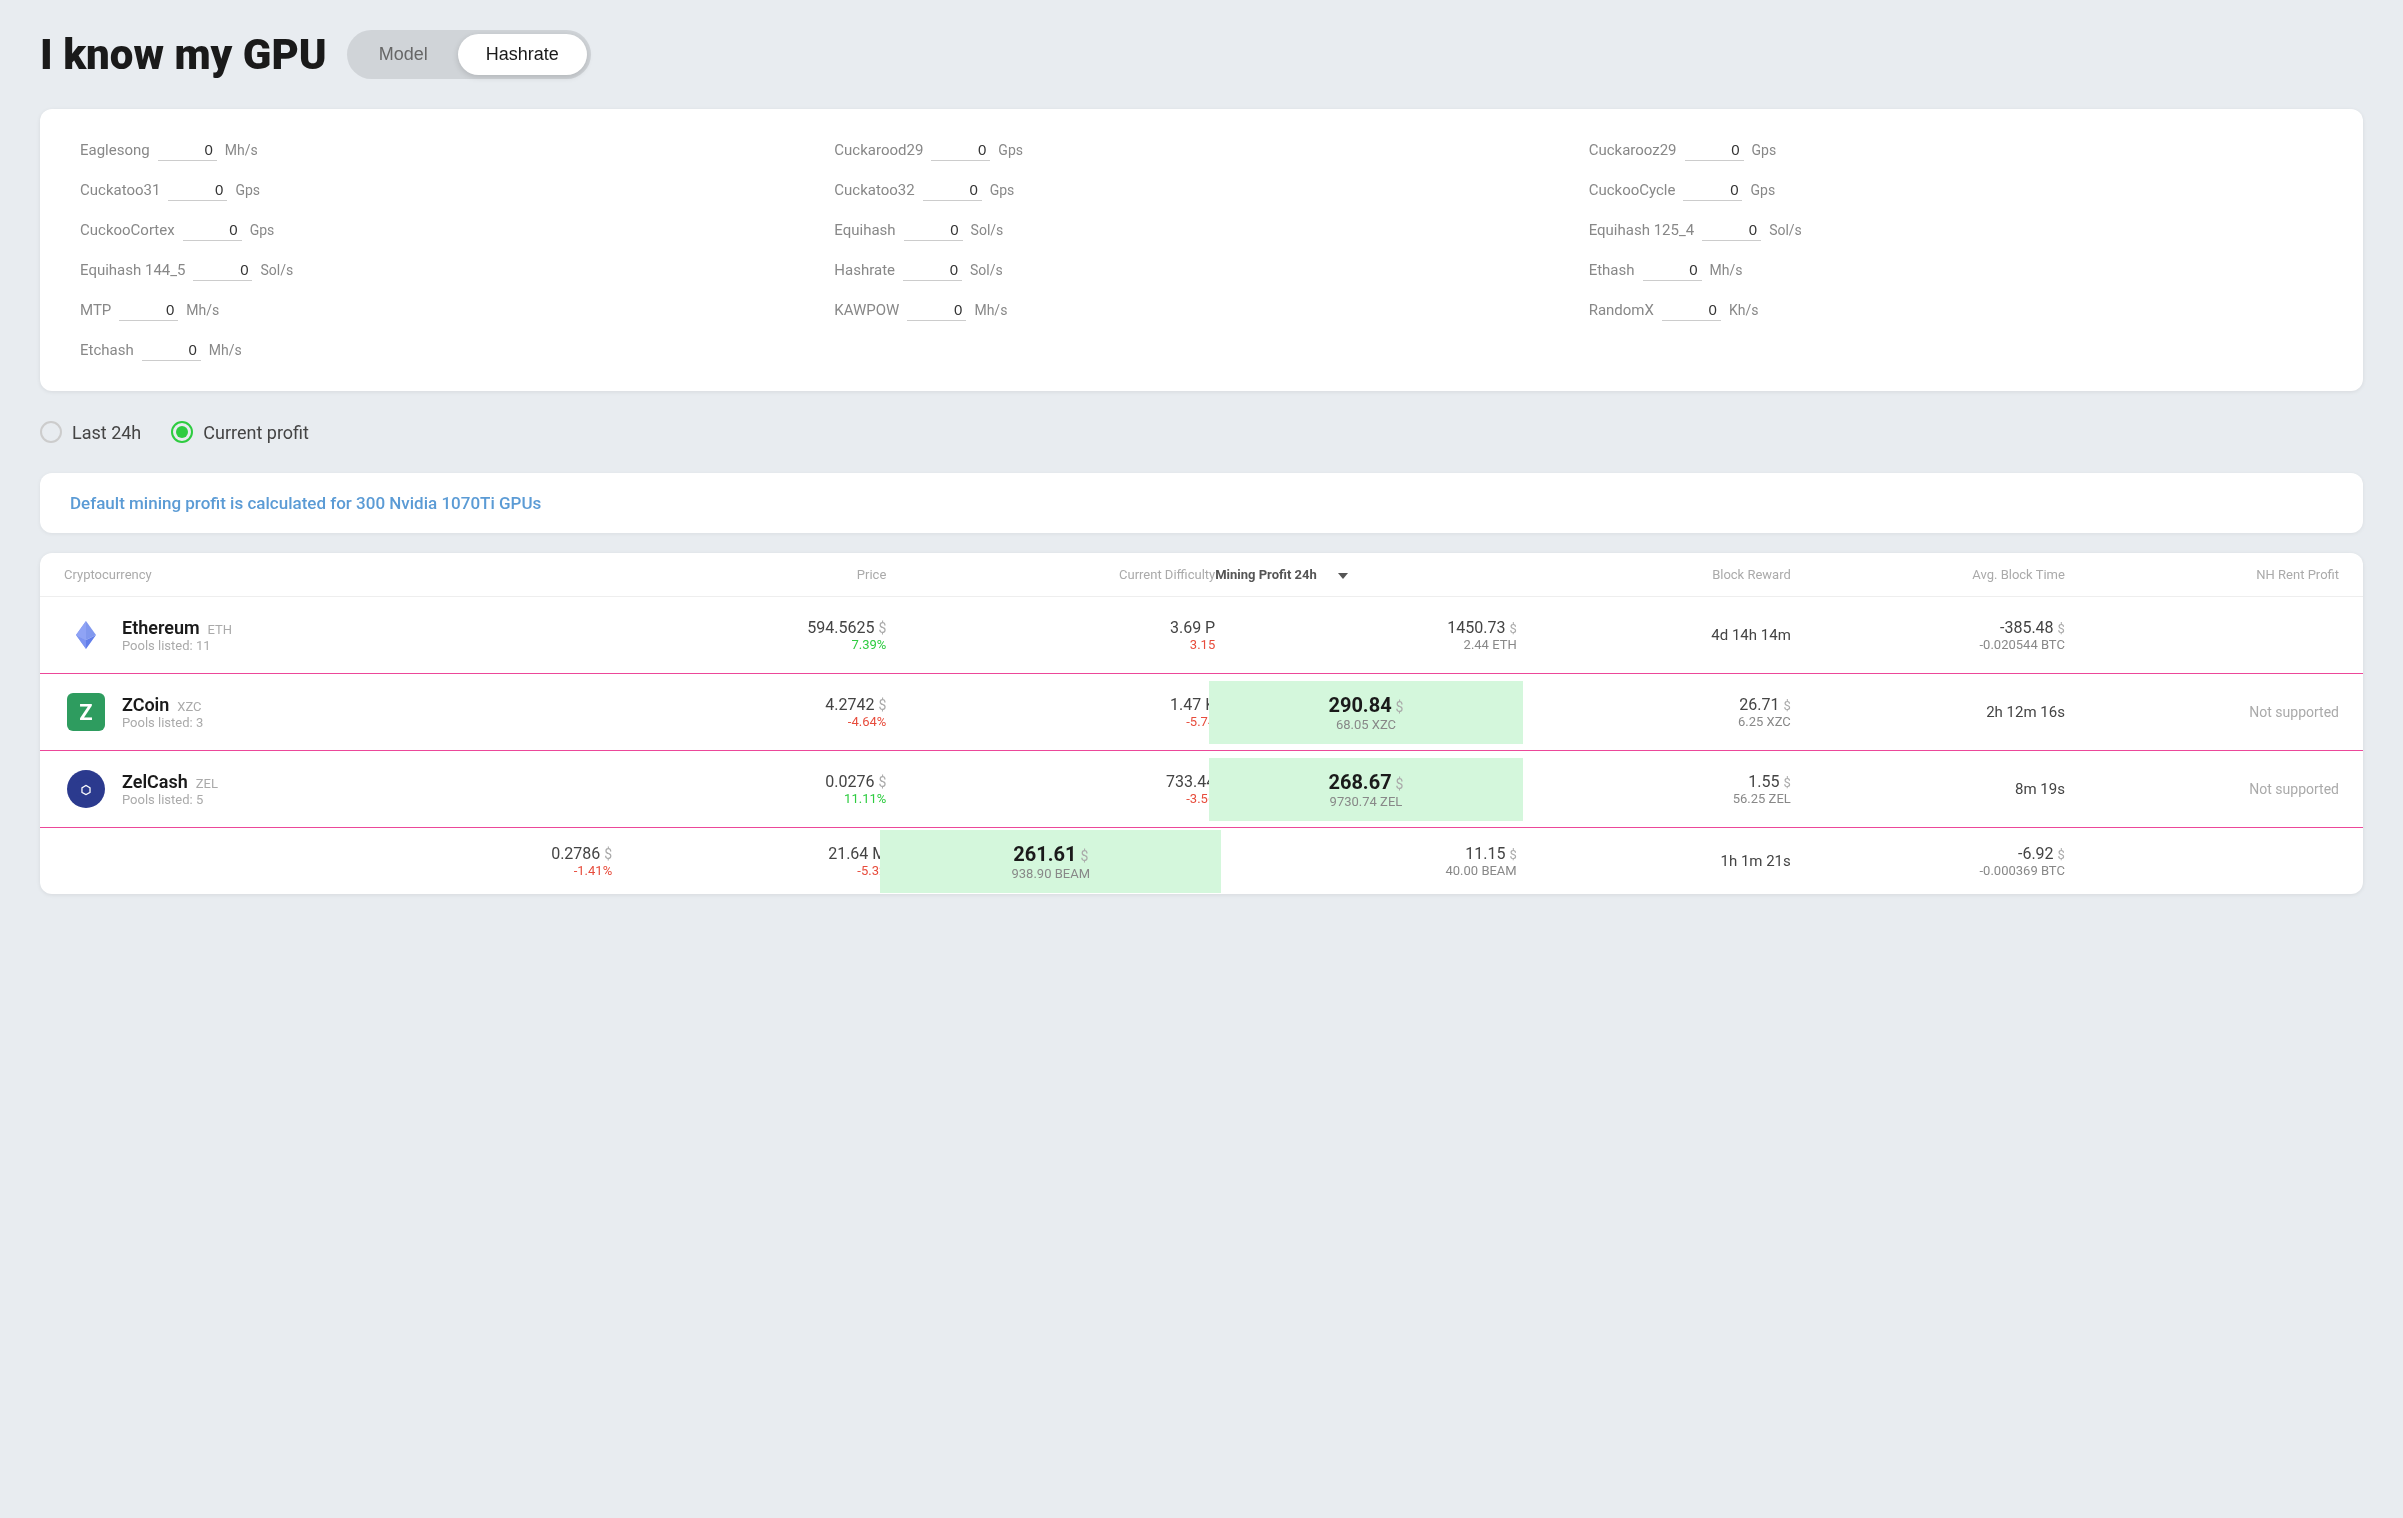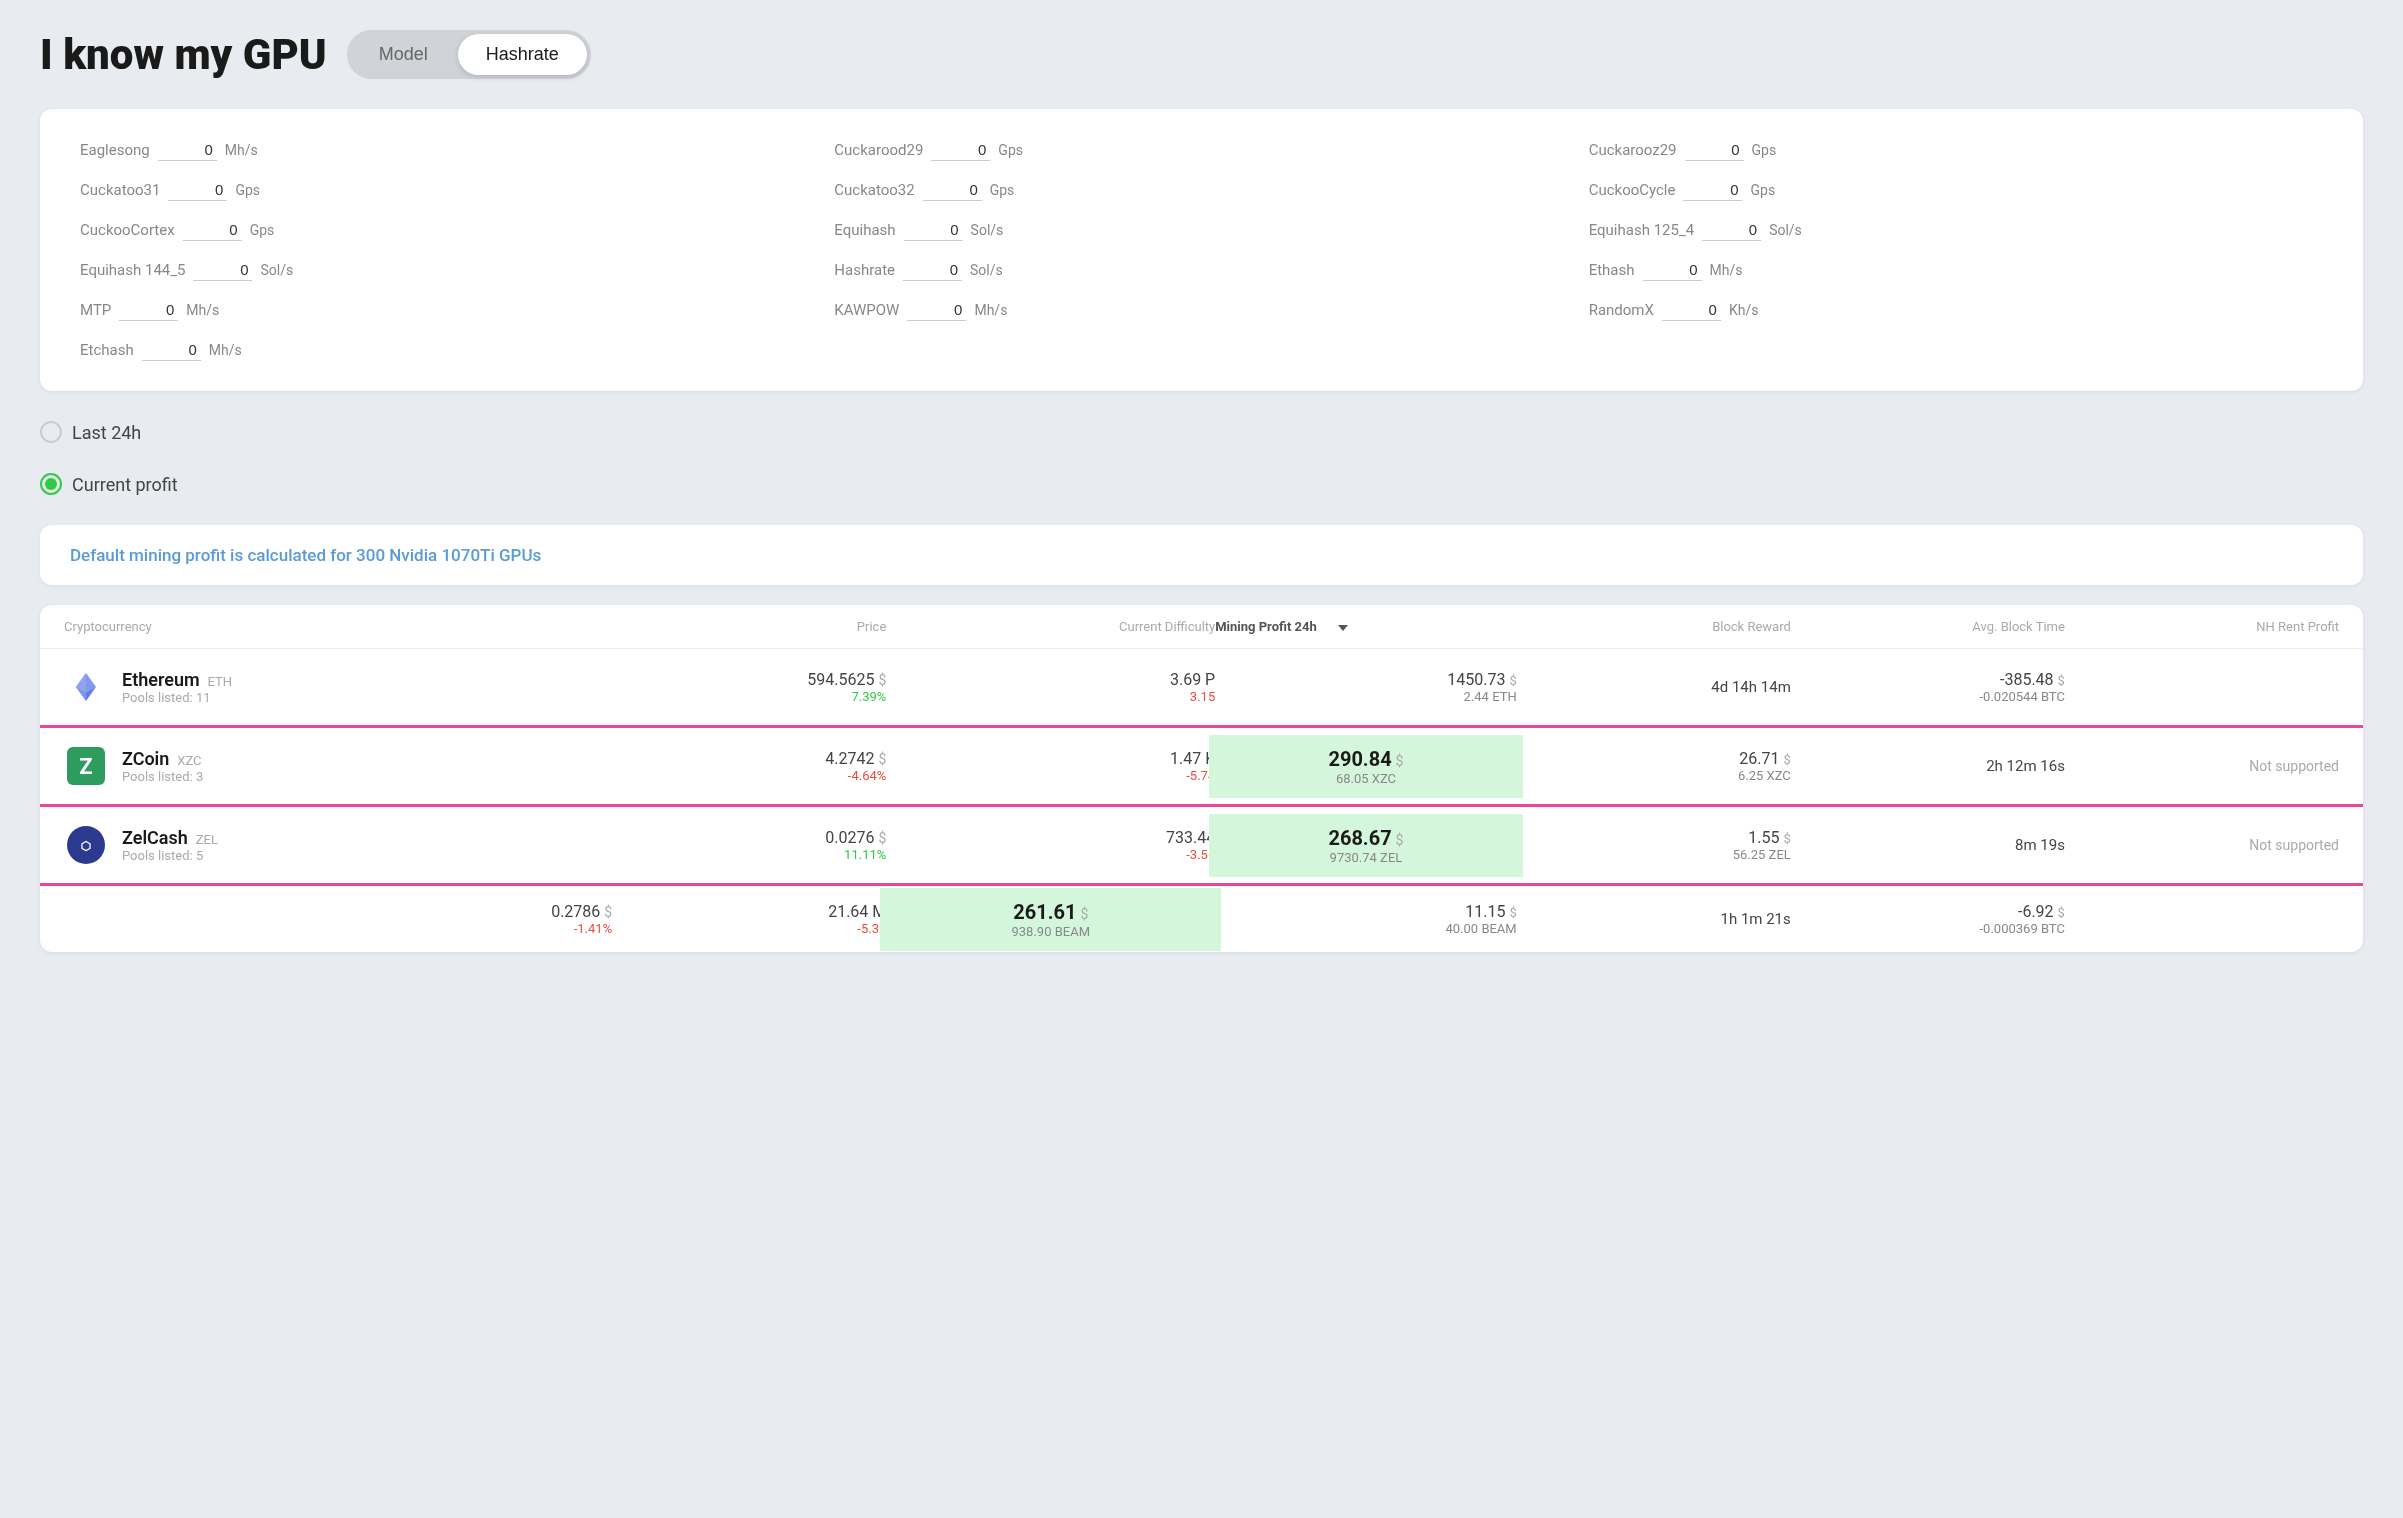--- a/index.html
+++ b/index.html
@@ -89,23 +89,23 @@
     }
 
     .hashrate-unit {
       color: #888;
       font-size: 14px;
       white-space: nowrap;
     }
 
     .controls-row {
       display: flex;
+      align-items: center;
       gap: 30px;
       margin-bottom: 30px;
-      flex-direction: column;
     }
 
     .radio-label {
       display: flex;
       align-items: center;
       gap: 10px;
       font-size: 18px;
       color: #444;
       cursor: pointer;
     }
@@ -196,21 +196,21 @@
       border-left: 5px solid transparent;
       border-right: 5px solid transparent;
       border-top: 6px solid #555;
       margin-top: 2px;
     }
 
     .table-row {
       display: grid;
       grid-template-columns: 2fr 1fr 1.2fr 1.1fr 1fr 1fr 1fr;
       padding: 16px 24px;
-      border-bottom: 3px solid #ec4899;
+      border-bottom: 1px solid #ec4899;
       align-items: center;
     }
 
     .table-row:last-child {
       border-bottom: none;
     }
 
     .crypto-cell {
       display: flex;
       align-items: center;

